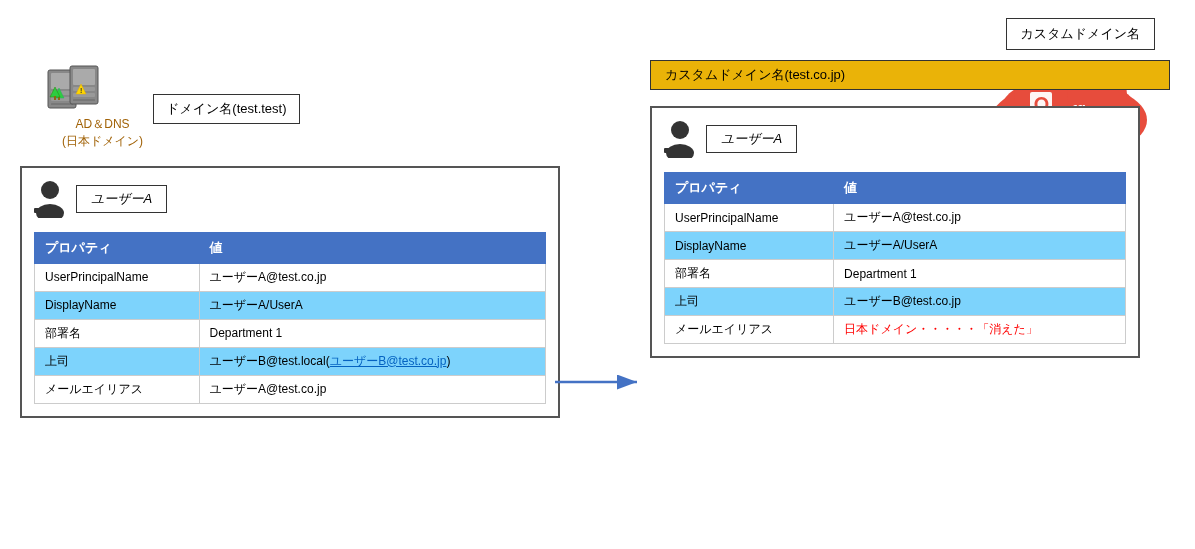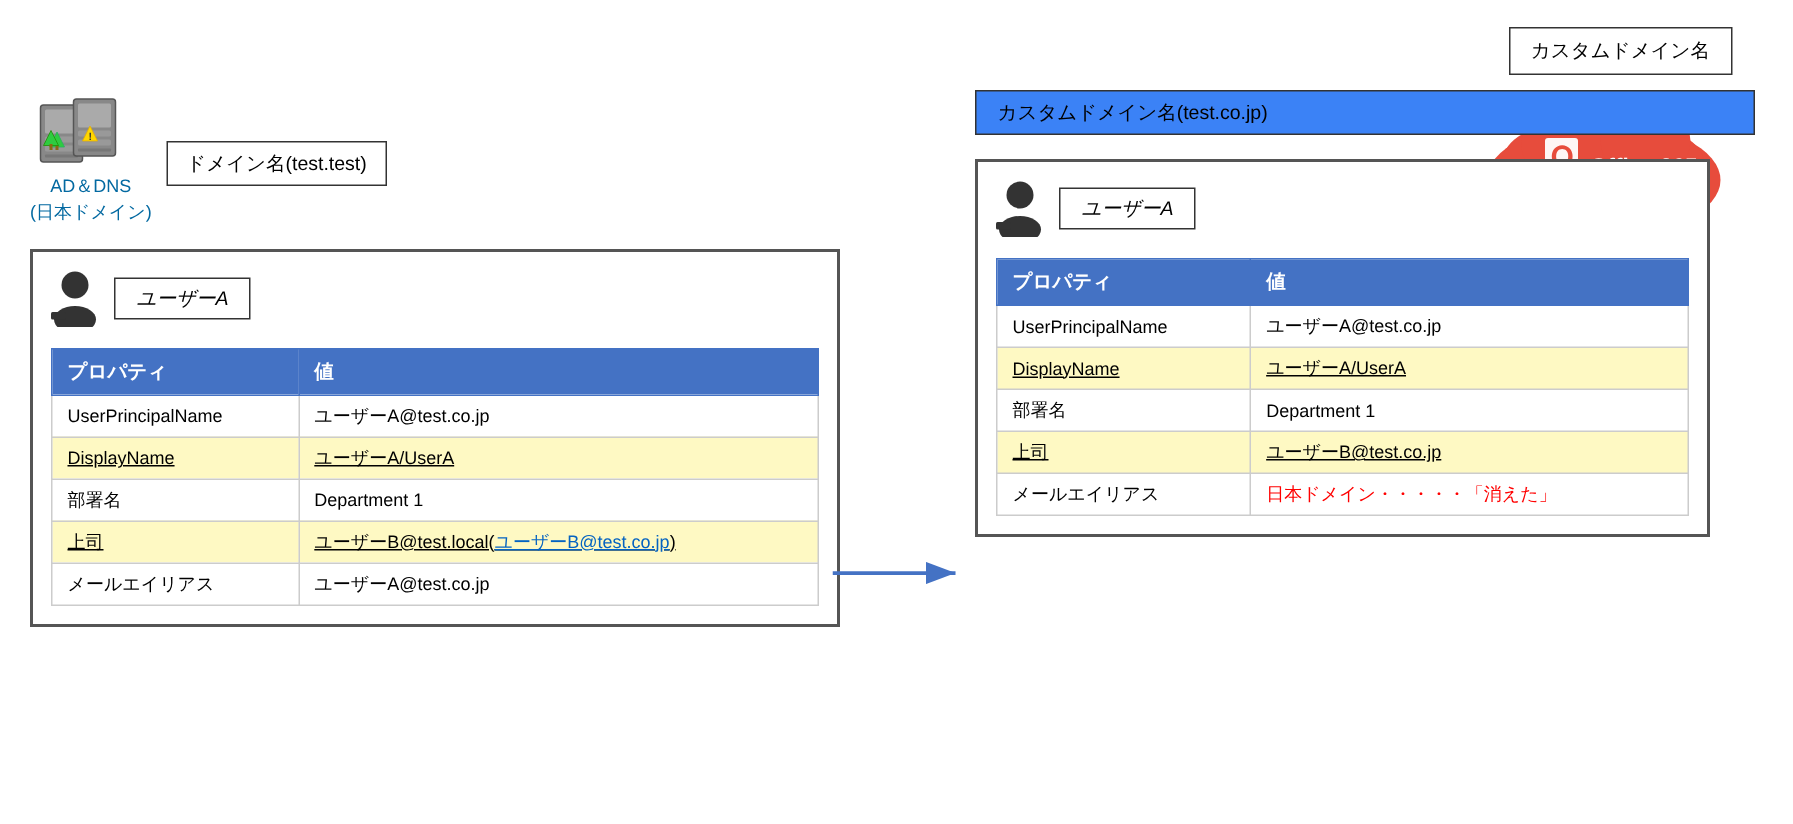--- a/index.html
+++ b/index.html
@@ -46,23 +46,24 @@
 
     .server-icons {
       display: flex;
       flex-direction: column;
       align-items: center;
     }
 
     .ad-dns-label {
       font-size: 12px;
       text-align: center;
-      color: #0369a1;
+      color: #a16207;
       margin-top: 2px;
       line-height: 1.4;
+      margin-left: 42px;
     }
 
     .domain-box {
       border: 1.5px solid #333;
       padding: 5px 12px;
       background: #fff;
       font-size: 13px;
       margin-top: 8px;
       align-self: center;
     }
@@ -106,44 +107,43 @@
     }
 
     tr.odd-row td {
       background: #fff;
       padding: 5px 10px;
       border: 1px solid #ccc;
       font-size: 12px;
     }
 
     tr.even-row td {
-      background: #fef9c3;
+      background: #7dd3fc;
       padding: 5px 10px;
       border: 1px solid #ccc;
       font-size: 12px;
-      text-decoration: underline;
     }
 
     .link-text {
       color: #0563C1;
       text-decoration: underline;
     }
 
     
     .right-section {
       position: absolute;
       top: 60px;
       left: 650px;
       width: 520px;
     }
 
     .custom-domain-box {
       border: 1.5px solid #333;
       padding: 5px 14px;
-      background: #3b82f6;
+      background: #eab308;
       font-size: 13px;
       align-self: center;
     }
 
     .user-box-right {
       border: 2px solid #555;
       background: #fff;
       padding: 12px;
       width: 490px;
     }

